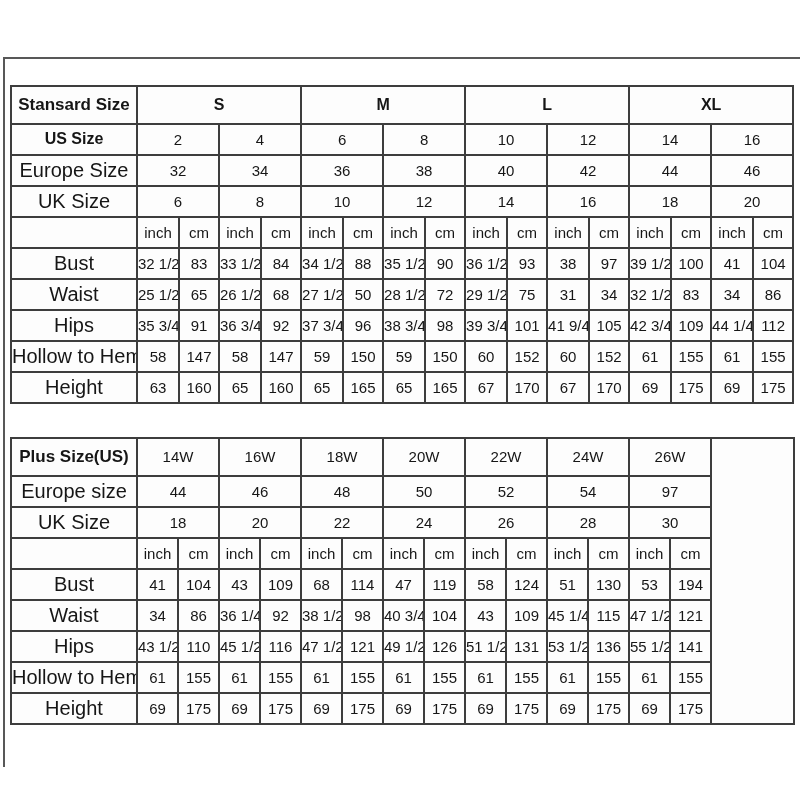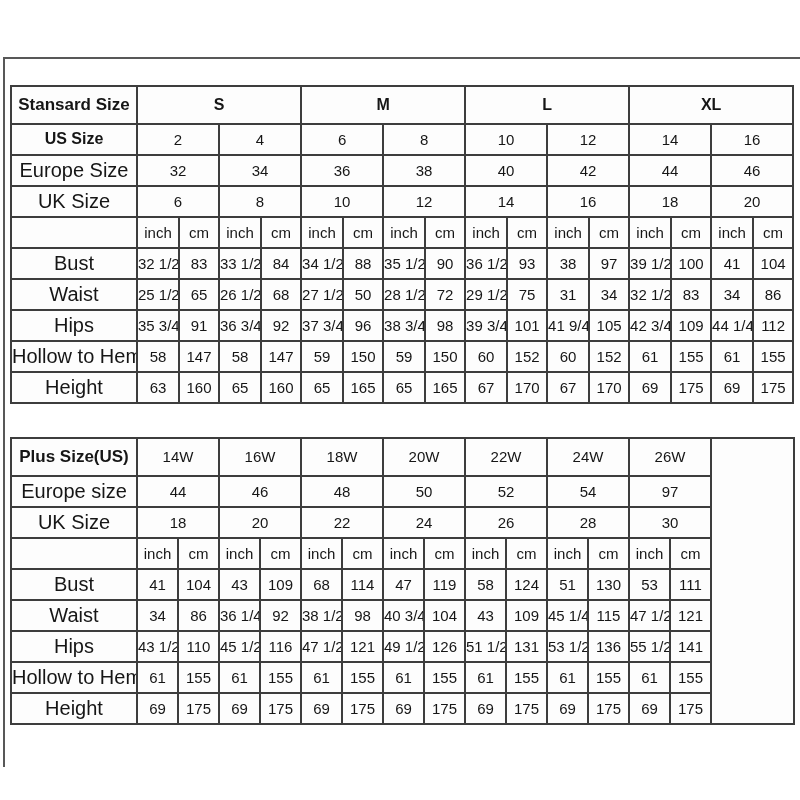--- a/index.html
+++ b/index.html
@@ -301,21 +301,21 @@
         <td>109</td>
         <td>68</td>
         <td>114</td>
         <td>47</td>
         <td>119</td>
         <td>58</td>
         <td>124</td>
         <td>51</td>
         <td>130</td>
         <td>53</td>
-        <td>111</td>
+        <td>194</td>
       </tr>
       <tr>
         <td class="label">Waist</td>
         <td>34</td>
         <td>86</td>
         <td>36 1/4</td>
         <td>92</td>
         <td>38 1/2</td>
         <td>98</td>
         <td>40 3/4</td>

